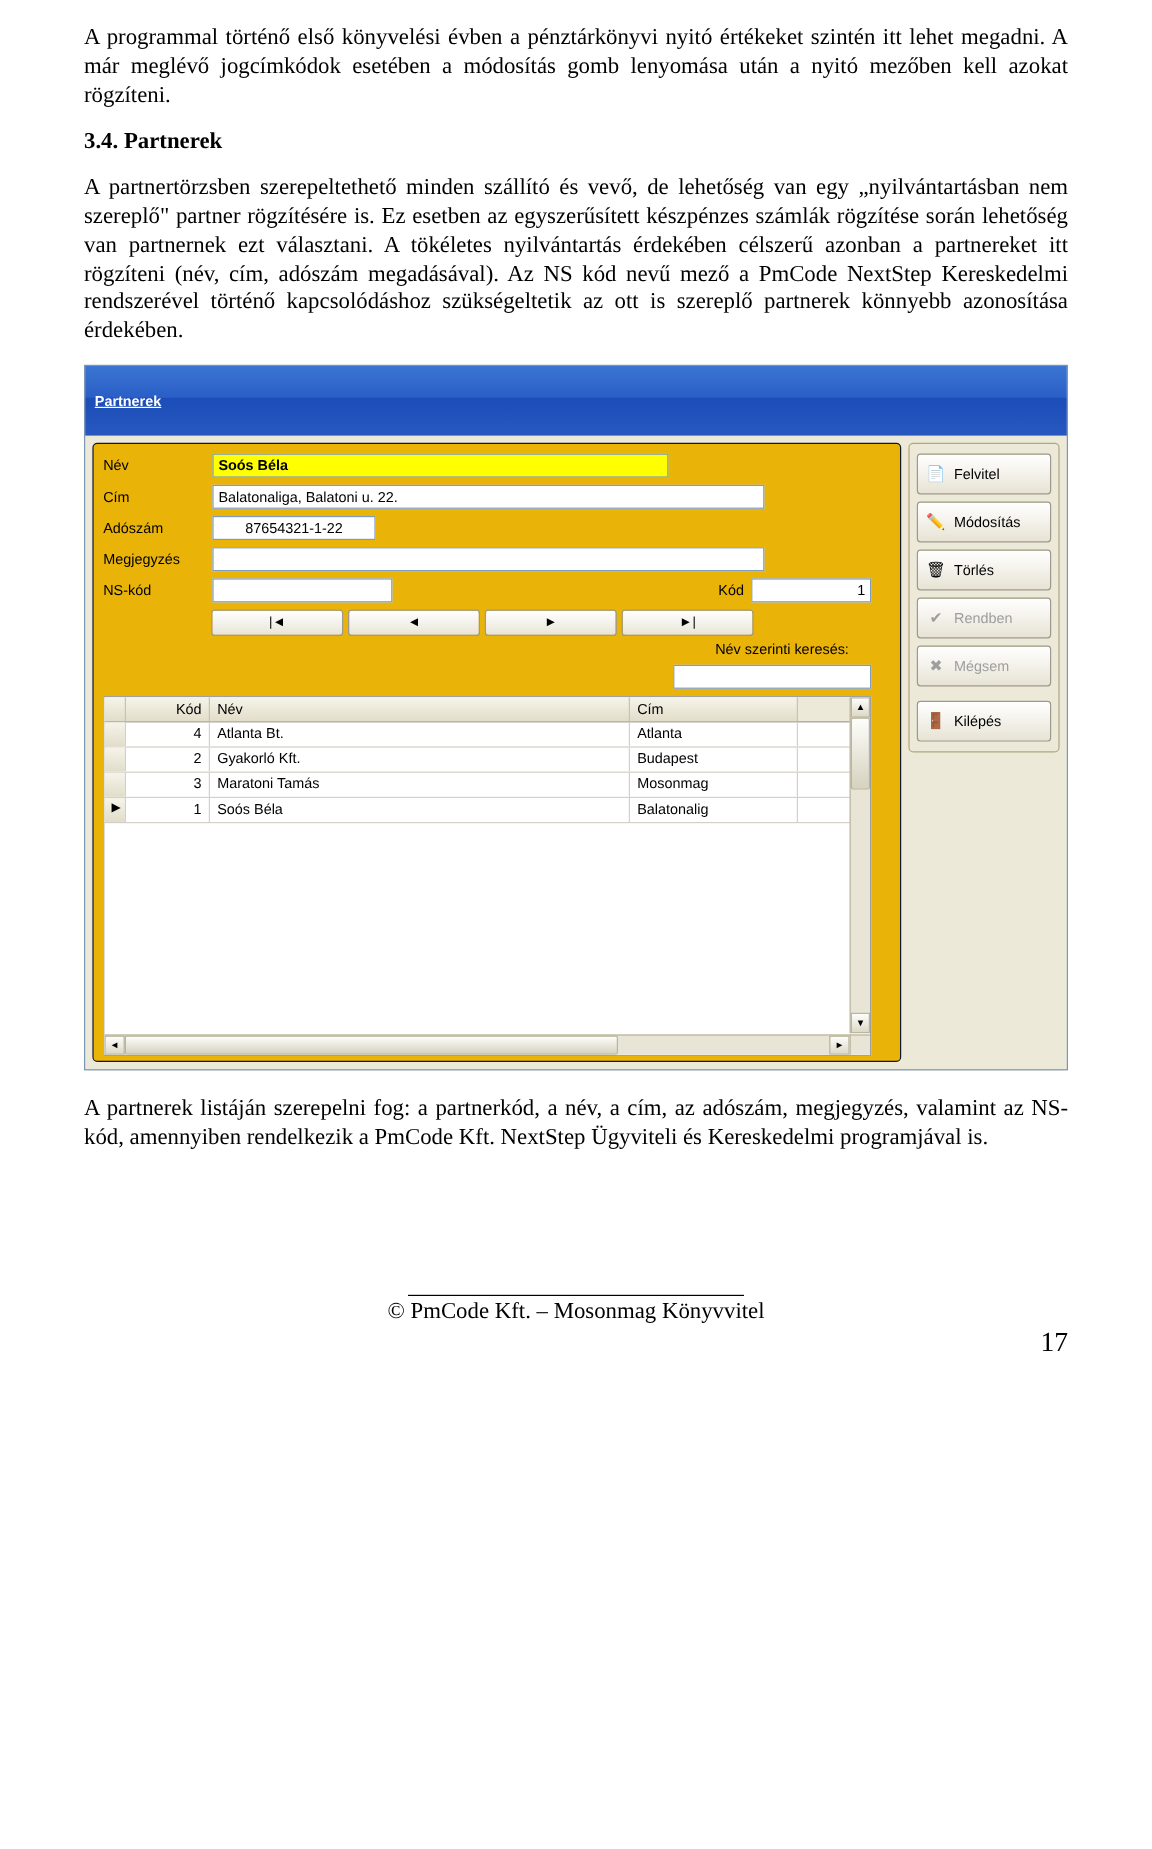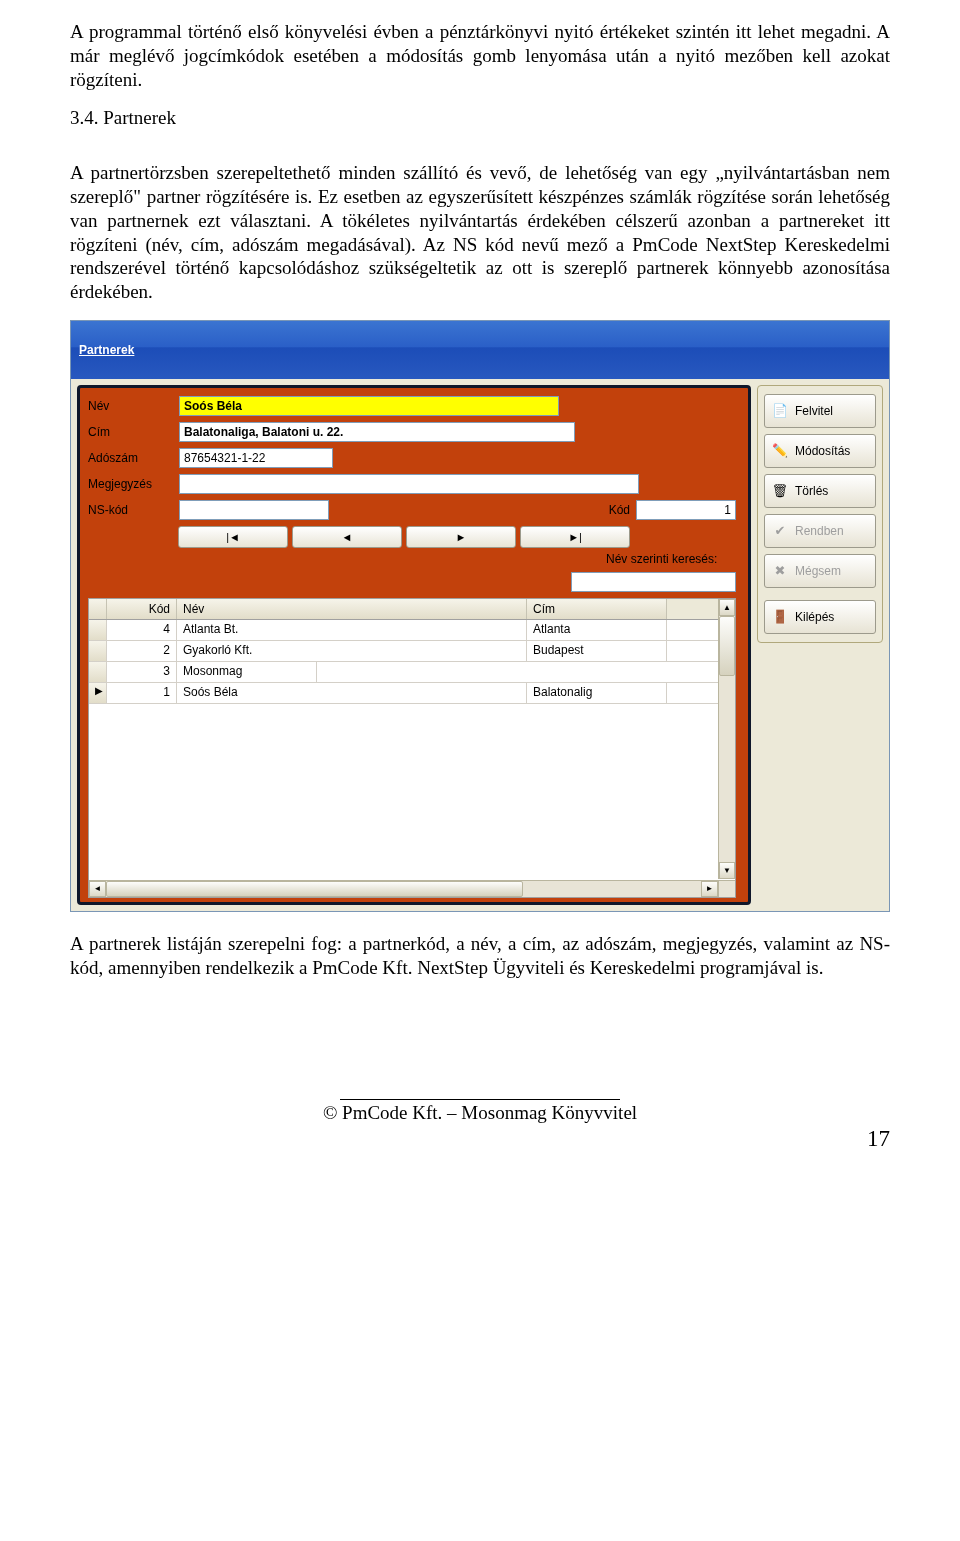--- a/index.html
+++ b/index.html
@@ -5,21 +5,21 @@
     * { box-sizing: border-box; margin: 0; padding: 0; }
     body {
       font-family: "Times New Roman", serif;
       font-size: 19px;
       background: #fff;
       width: 960px;
       color: #000;
       padding: 20px 70px 20px 70px;
     }
     .body-text { text-align: justify; line-height: 1.25; margin-bottom: 16px; }
-    .section-heading { font-weight: normal; margin-bottom: 32px; }
+    .section-heading { font-weight: bold; margin-bottom: 16px; }
     .app-window {
       font-family: Tahoma, Arial, sans-serif;
       font-size: 12px;
       border: 1px solid #7a96b5;
       background: #ece9d8;
       margin: 12px 0 20px 0;
     }
     .titlebar {
       background: linear-gradient(to bottom, #3b74d1 0%, #2a5fc7 45%, #1c4db8 46%, #2858bf 100%);
       color: #fff;
@@ -29,24 +29,24 @@
       text-decoration: underline;
     }
     .window-body {
       display: flex;
       gap: 6px;
       padding: 6px;
       align-items: flex-start;
     }
     .left-panel {
       flex: 1;
-      border: 3px solid #0f172a;
-      background: #c2410c;
+      border: 1px solid #0f172a;
+      background: #eab308;
       border-radius: 4px;
-      padding: 8px 12px 4px 8px;
+      padding: 8px 24px 4px 8px;
     }
     .form-row {
       display: flex;
       align-items: center;
       margin-bottom: 6px;
       gap: 6px;
     }
     .form-label { width: 85px; color: #000; }
     .text-input {
       background: #fff;
@@ -230,25 +230,25 @@
   <div class="titlebar">Partnerek</div>
   <div class="window-body">
     <div class="left-panel">
 
       <div class="form-row">
         <div class="form-label">Név</div>
         <input class="text-input highlight" style="width: 380px;" value="Soós Béla">
       </div>
       <div class="form-row">
         <div class="form-label">Cím</div>
-        <input class="text-input" style="width: 396px; font-weight: bold;" value="Balatonaliga, Balatoni u. 22.">
+        <input class="text-input" style="width: 460px;" value="Balatonaliga, Balatoni u. 22.">
       </div>
       <div class="form-row">
         <div class="form-label">Adószám</div>
-        <input class="text-input" style="width: 154px;" value="87654321-1-22">
+        <input class="text-input" style="width: 136px; text-align: center;" value="87654321-1-22">
       </div>
       <div class="form-row">
         <div class="form-label">Megjegyzés</div>
         <input class="text-input" style="width: 460px;" value="">
       </div>
       <div class="form-row">
         <div class="form-label">NS-kód</div>
         <input class="text-input" style="width: 150px;" value="">
         <div style="flex:1"></div>
         <div>Kód</div>
@@ -282,20 +282,21 @@
         </div>
         <div class="grid-row">
           <div class="cell row-indicator"></div>
           <div class="cell col-kod">2</div>
           <div class="cell col-nev">Gyakorló Kft.</div>
           <div class="cell col-cim">Budapest</div>
         </div>
         <div class="grid-row">
           <div class="cell row-indicator"></div>
           <div class="cell col-kod">3</div>
+          <div class="cell col-nev">Maratoni Tamás</div>
           <div class="cell col-cim">Mosonmag</div>
         </div>
         <div class="grid-row">
           <div class="cell row-indicator">▶</div>
           <div class="cell col-kod">1</div>
           <div class="cell col-nev">Soós Béla</div>
           <div class="cell col-cim">Balatonalig</div>
         </div>
 
         <div class="grid-scroll">

